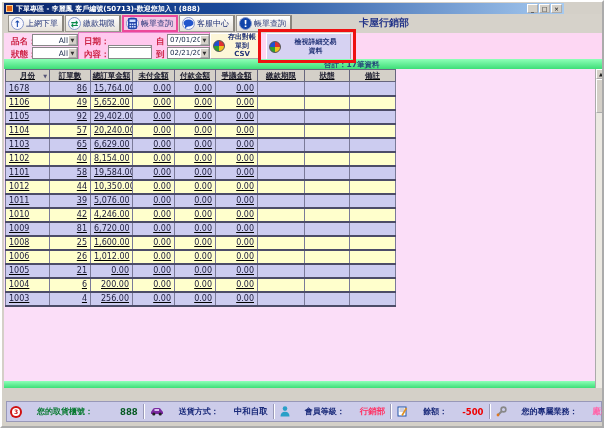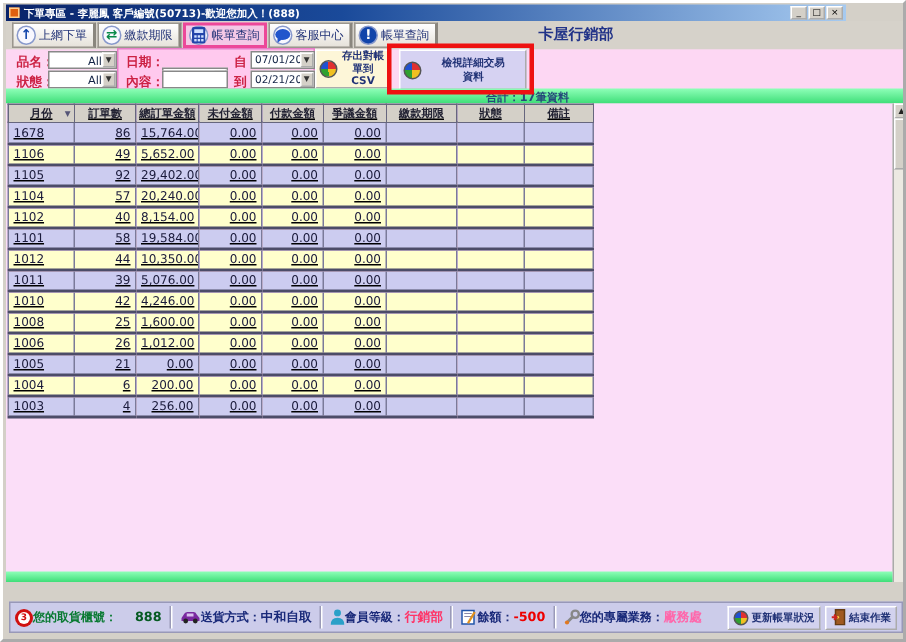--- a/index.html
+++ b/index.html
@@ -37,21 +37,21 @@
   tr.even td{background:#ffffcc;}
   .c-left{text-align:left;}
   .c-right{text-align:right;}
   .sorticon{font-size:5px;color:#555577;position:absolute;right:2px;top:3px;}
   .vscroll{left:591px;top:0;width:10px;height:362px;background:#ece9e2;border-left:1px solid #aaa;}
   .sbtnv{position:absolute;left:0;width:10px;height:10px;background:#d4d0c8;border:1px outset #fff;font-size:5px;line-height:8px;text-align:center;color:#222;}
   .sthumb{position:absolute;left:0;top:10px;width:10px;height:34px;background:#d4d0c8;border:1px outset #fff;}
   .greenstrip{left:0;top:348px;width:591px;height:7px;background:linear-gradient(#8effb8,#3ede78);}
   .statusarea{left:0;top:355px;width:600px;height:40px;background:#d4d0c8;}
   .statusbar{position:absolute;left:2px;top:13px;width:596px;height:21px;background:#ccccea;border:1px solid #9898b8;display:flex;align-items:center;padding:0 3px;gap:3px;}
-  .sitem{display:flex;align-items:center;gap:0;white-space:nowrap;}
+  .sitem{display:flex;align-items:center;gap:15px;white-space:nowrap;}
   .slabel{font-size:8px;font-weight:bold;color:#1a2a7a;}
   .slabel.green{color:#0a7a33;}
   .sval{font-size:8.5px;font-weight:bold;}
   .sep{width:0;height:15px;border-left:1px solid #9a9ab8;border-right:1px solid #ffffff;margin:0 2px;}
   .sbtn{border:1px outset #fff;background:#d2d2ee;display:flex;align-items:center;gap:2px;padding:1px 3px;height:16px;}
   .sbtn .bt{font-size:7px;color:#223377;font-weight:bold;white-space:nowrap;}
   .ball3{width:12px;height:12px;border-radius:50%;background:#d01010;display:flex;align-items:center;justify-content:center;flex:none;}
   .ball3 i{font-style:normal;width:8px;height:8px;border-radius:50%;background:#fff;color:#d01010;font-size:6px;font-weight:bold;line-height:8px;text-align:center;}
   .redbox{left:256px;top:27px;width:98px;height:34px;border:3px solid #ee1111;z-index:60;}
   svg{display:block;}
@@ -226,20 +226,31 @@
               <td class="c-left">1104</td>
               <td class="c-right">57</td>
               <td class="c-right">20,240.00</td>
               <td class="c-right">0.00</td>
               <td class="c-right">0.00</td>
               <td class="c-right">0.00</td>
               <td class="c-right"></td>
               <td class="c-right"></td>
               <td class="c-right"></td>
             </tr>
+            <tr class="odd">
+              <td class="c-left">1103</td>
+              <td class="c-right">65</td>
+              <td class="c-right">6,629.00</td>
+              <td class="c-right">0.00</td>
+              <td class="c-right">0.00</td>
+              <td class="c-right">0.00</td>
+              <td class="c-right"></td>
+              <td class="c-right"></td>
+              <td class="c-right"></td>
+            </tr>
             <tr class="even">
               <td class="c-left">1102</td>
               <td class="c-right">40</td>
               <td class="c-right">8,154.00</td>
               <td class="c-right">0.00</td>
               <td class="c-right">0.00</td>
               <td class="c-right">0.00</td>
               <td class="c-right"></td>
               <td class="c-right"></td>
               <td class="c-right"></td>
@@ -274,20 +285,31 @@
               <td class="c-right">0.00</td>
               <td class="c-right">0.00</td>
               <td class="c-right"></td>
               <td class="c-right"></td>
               <td class="c-right"></td>
             </tr>
             <tr class="even">
               <td class="c-left">1010</td>
               <td class="c-right">42</td>
               <td class="c-right">4,246.00</td>
+              <td class="c-right">0.00</td>
+              <td class="c-right">0.00</td>
+              <td class="c-right">0.00</td>
+              <td class="c-right"></td>
+              <td class="c-right"></td>
+              <td class="c-right"></td>
+            </tr>
+            <tr class="odd">
+              <td class="c-left">1009</td>
+              <td class="c-right">81</td>
+              <td class="c-right">6,720.00</td>
               <td class="c-right">0.00</td>
               <td class="c-right">0.00</td>
               <td class="c-right">0.00</td>
               <td class="c-right"></td>
               <td class="c-right"></td>
               <td class="c-right"></td>
             </tr>
             <tr class="even">
               <td class="c-left">1008</td>
               <td class="c-right">25</td>

